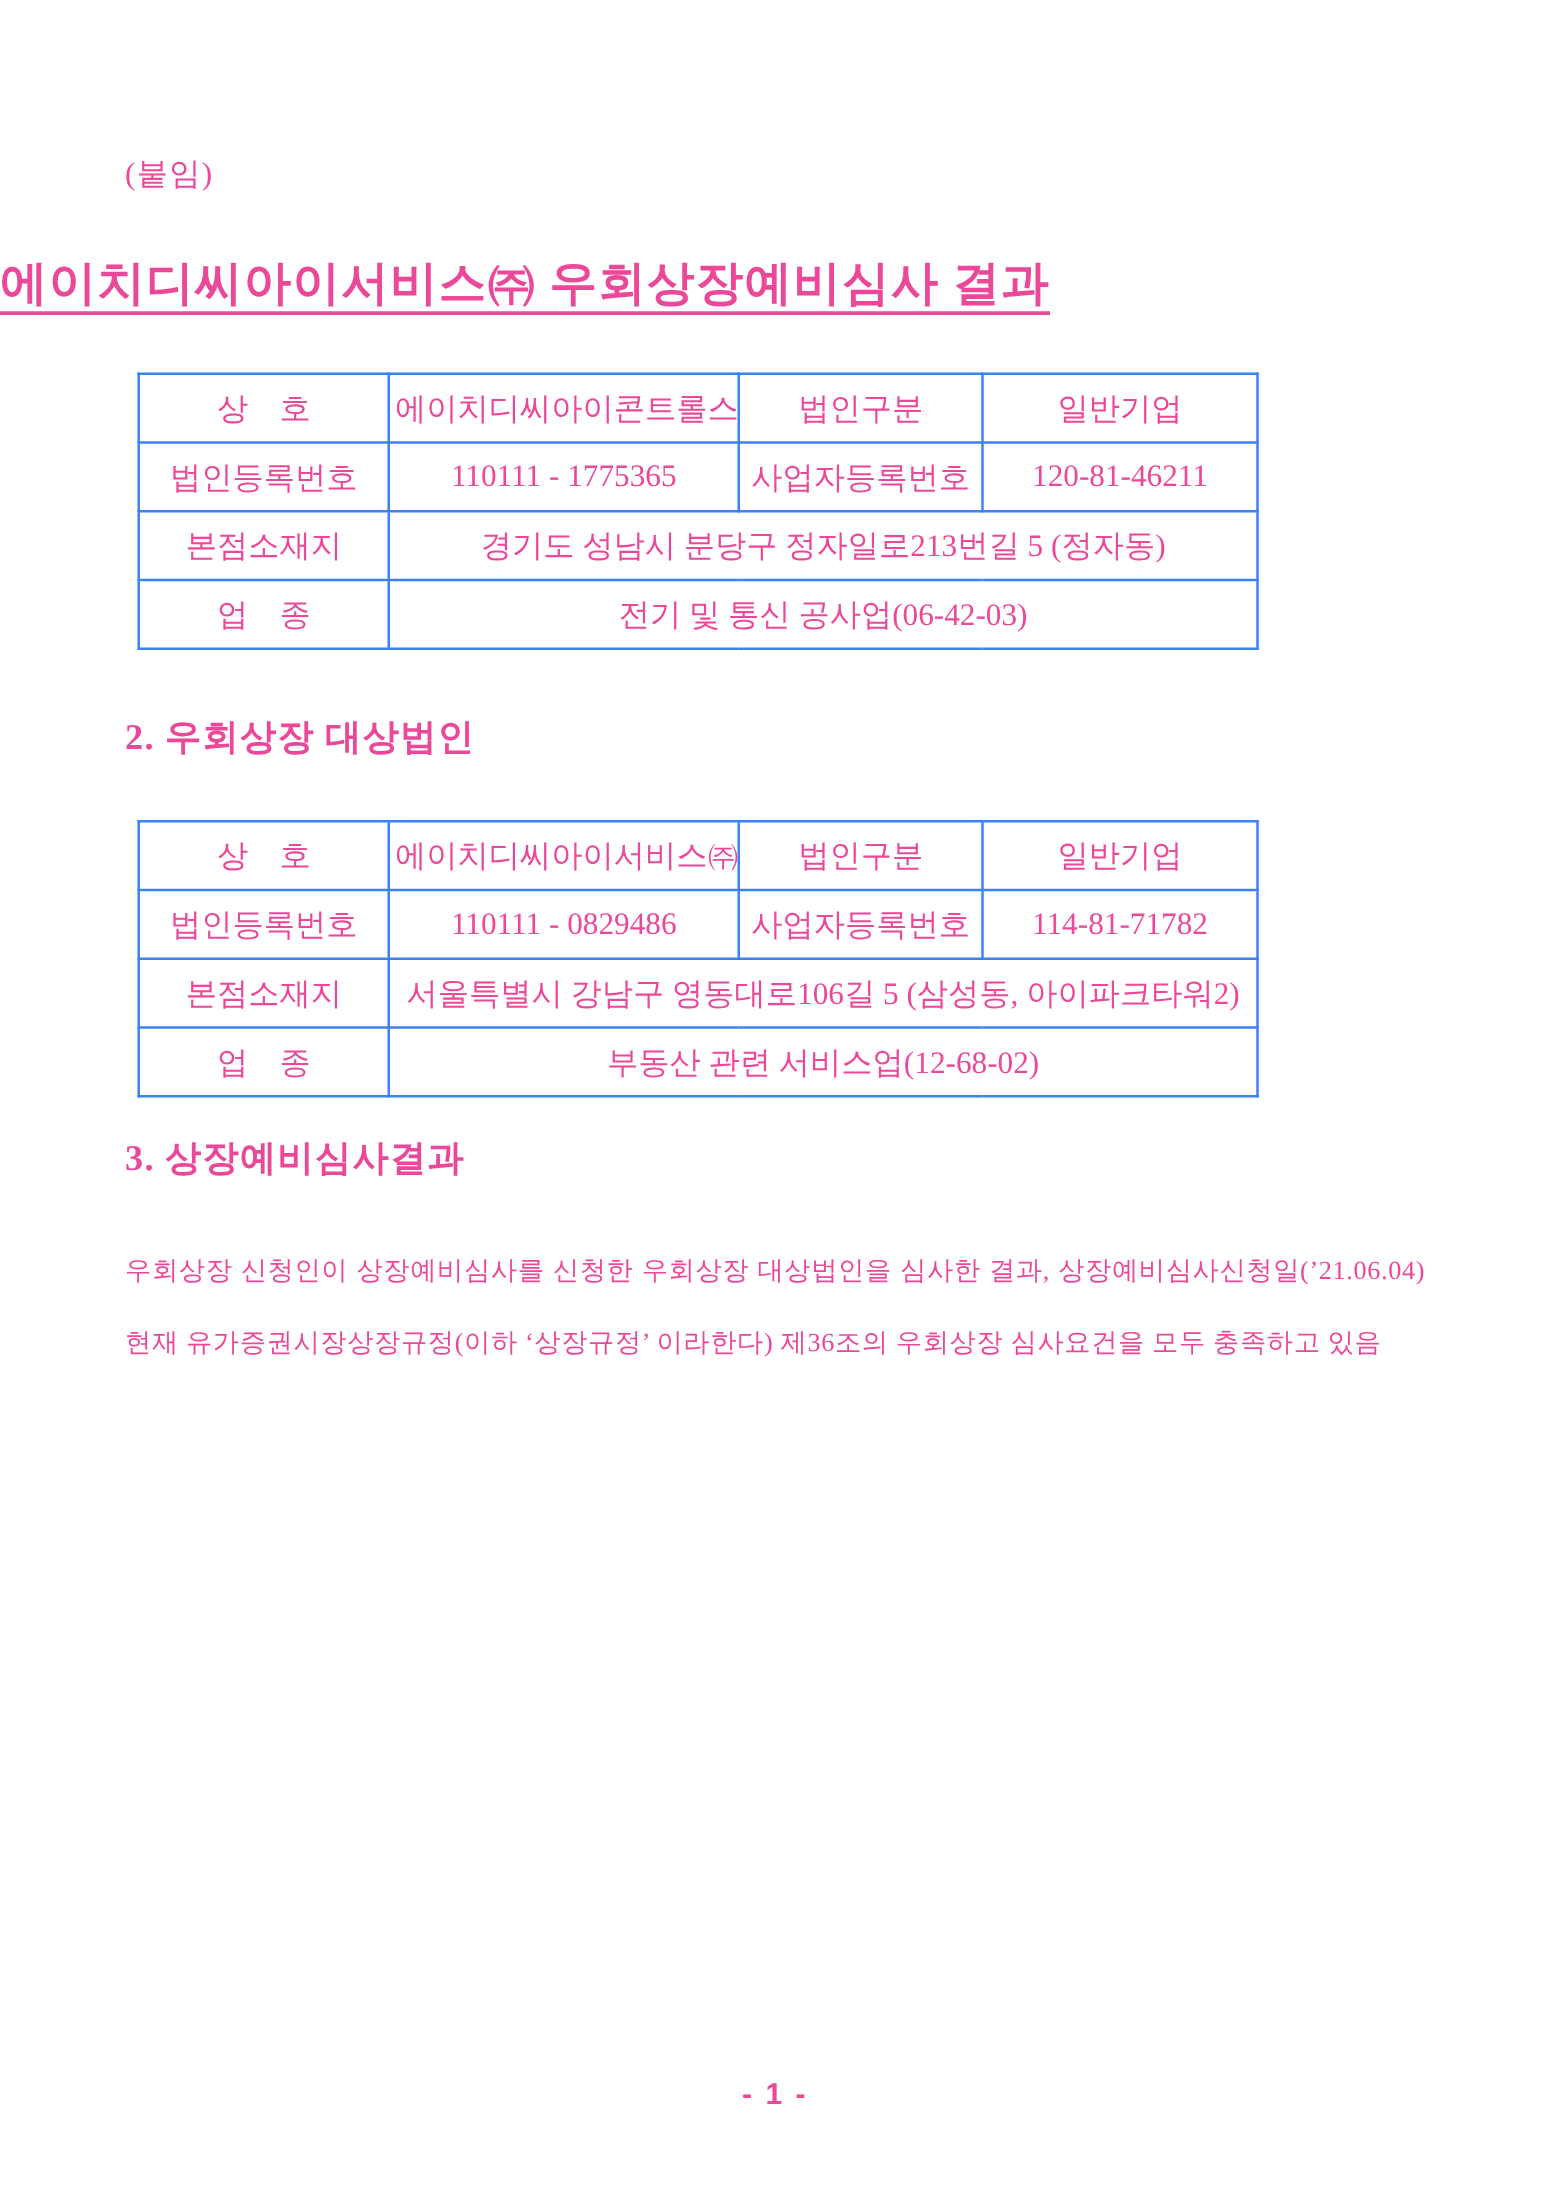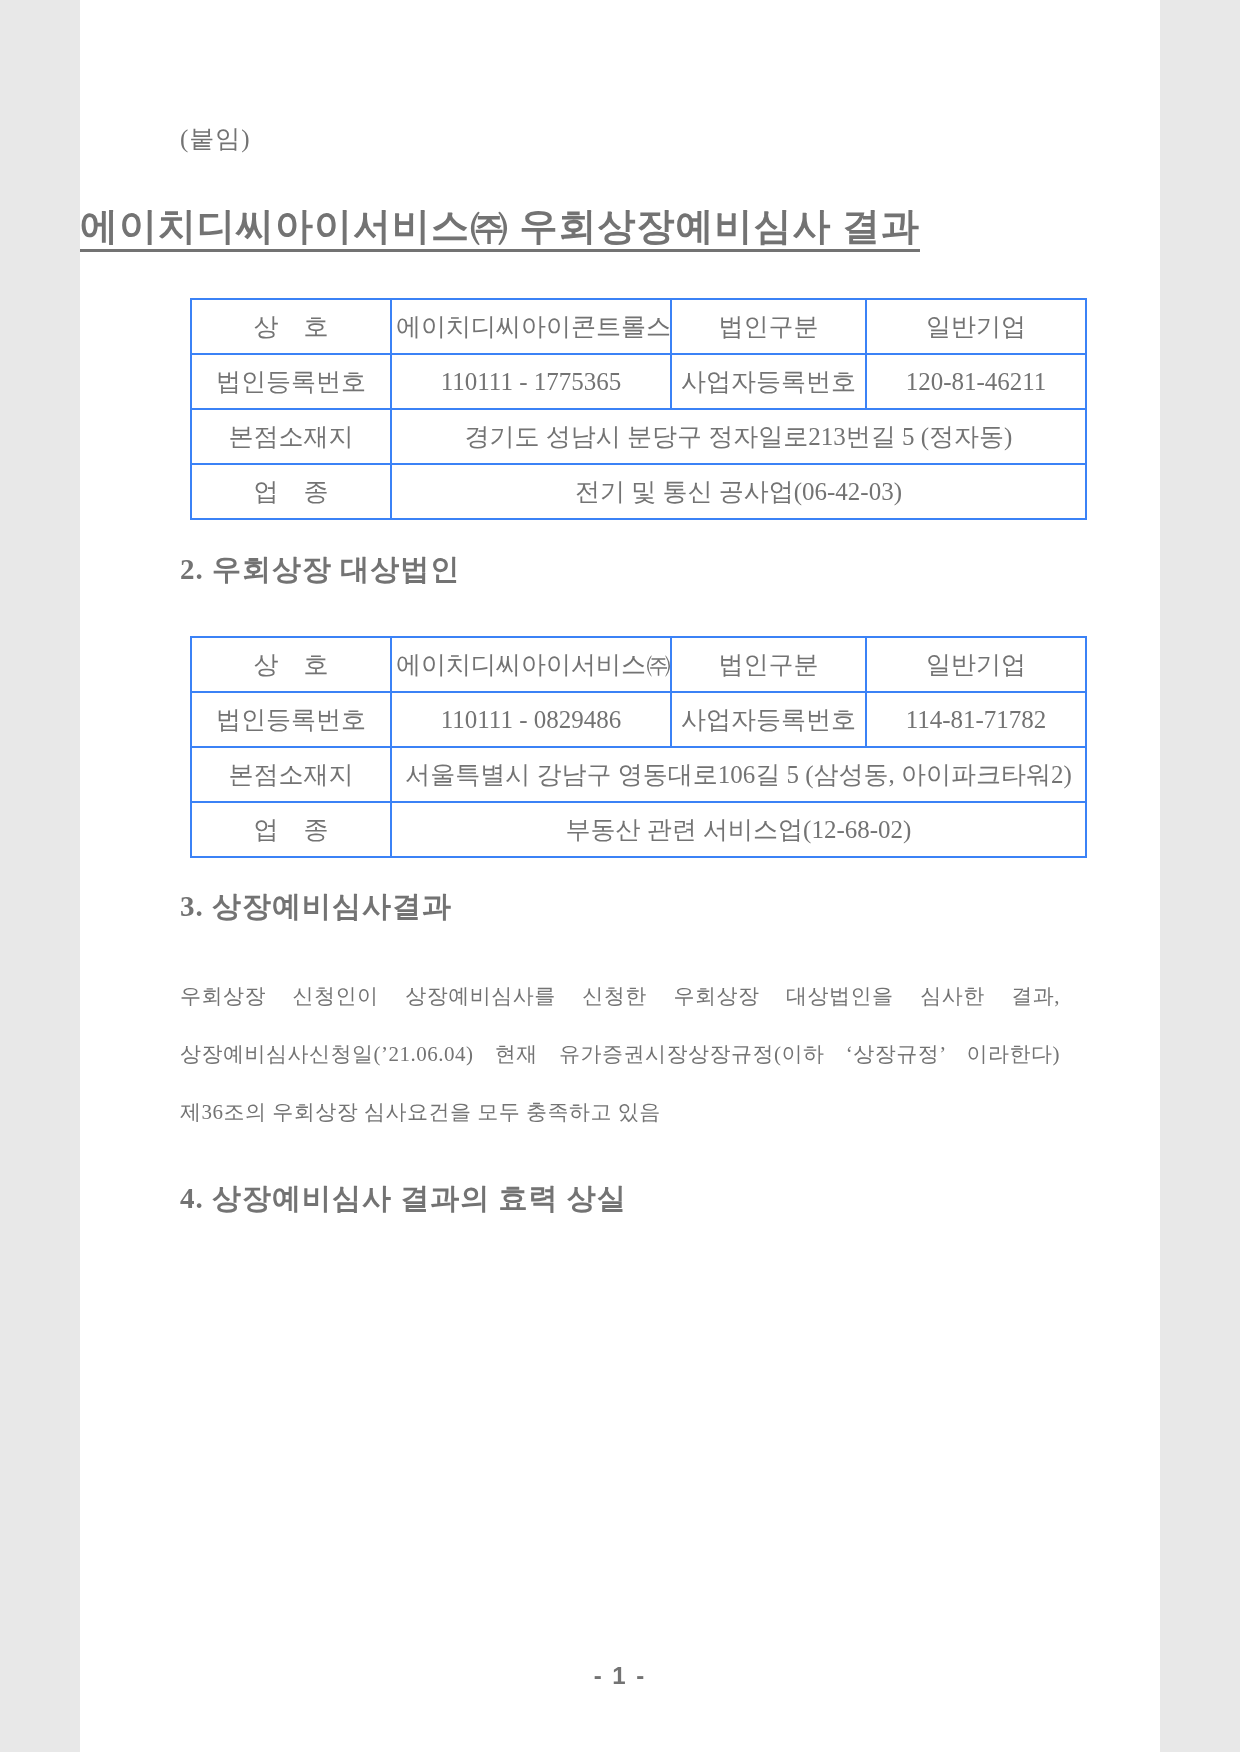--- a/index.html
+++ b/index.html
@@ -1,23 +1,23 @@
 <!DOCTYPE html>
 <html><head>
 <meta charset="utf-8">
 <style>
   html, body { margin: 0; padding: 0; background: #e8e8e8; }
   .page {
     position: relative;
-    width: 1080px;
+    width: 1240px;
     height: 1752px;
     margin: 0 auto;
     background: #ffffff;
     font-family: "Liberation Serif", "DejaVu Serif", serif;
-    color: #737373;
+    color: #ec4899;
     overflow: hidden;
   }
   .attachment {
     padding-top: 122px;
     margin-left: 100px;
     font-size: 25px;
     letter-spacing: 1px;
   }
   .title-wrap {
     margin-top: 46px;
@@ -32,21 +32,21 @@
     text-decoration-thickness: 3px;
     text-underline-offset: 10px;
   }
   .sec-heading {
     margin: 0 100px;
     font-size: 29px;
     font-weight: bold;
     letter-spacing: 1px;
   }
   .h1 { margin-top: 90px; }
-  .h2 { margin-top: 30px; }
+  .h2 { margin-top: 50px; }
   .h3 { margin-top: 29px; }
   .h4 { margin-top: 38px; }
   table.info {
     margin: 46px 0 0 110px;
     width: 895px;
     border-collapse: collapse;
     table-layout: fixed;
   }
   table.info, table.info td {
     border: 2px solid #3b82f6;
@@ -154,18 +154,17 @@
         <td>업　종</td>
         <td colspan="3">부동산 관련 서비스업(12-68-02)</td>
       </tr>
     </tbody>
   </table>
 
   <div class="sec-heading h3">3. 상장예비심사결과</div>
 
   <div class="para">우회상장 신청인이 상장예비심사를 신청한 우회상장 대상법인을 심사한 결과, 상장예비심사신청일(’21.06.04) 현재 유가증권시장상장규정(이하 ‘상장규정’ 이라한다) 제36조의 우회상장 심사요건을 모두 충족하고 있음</div>
 
-  <div class="sec-heading h4">4. 상장예비심사 결과의 효력 상실</div>
 
 
   <div class="footer">- 1 -</div>
 
 </div>
 
 </body></html>

